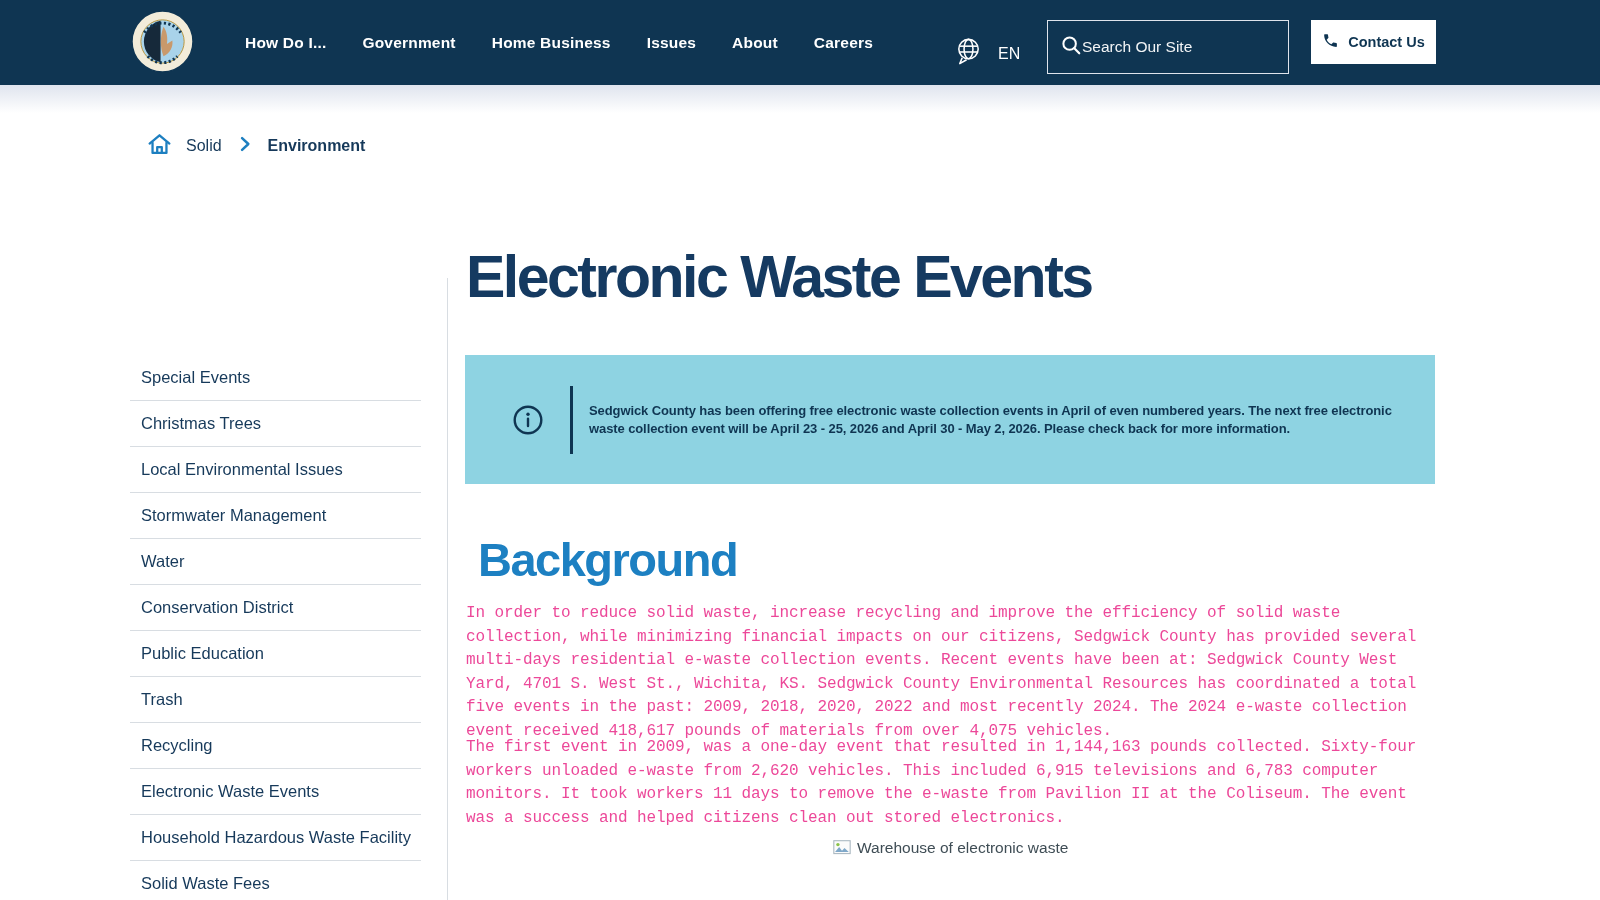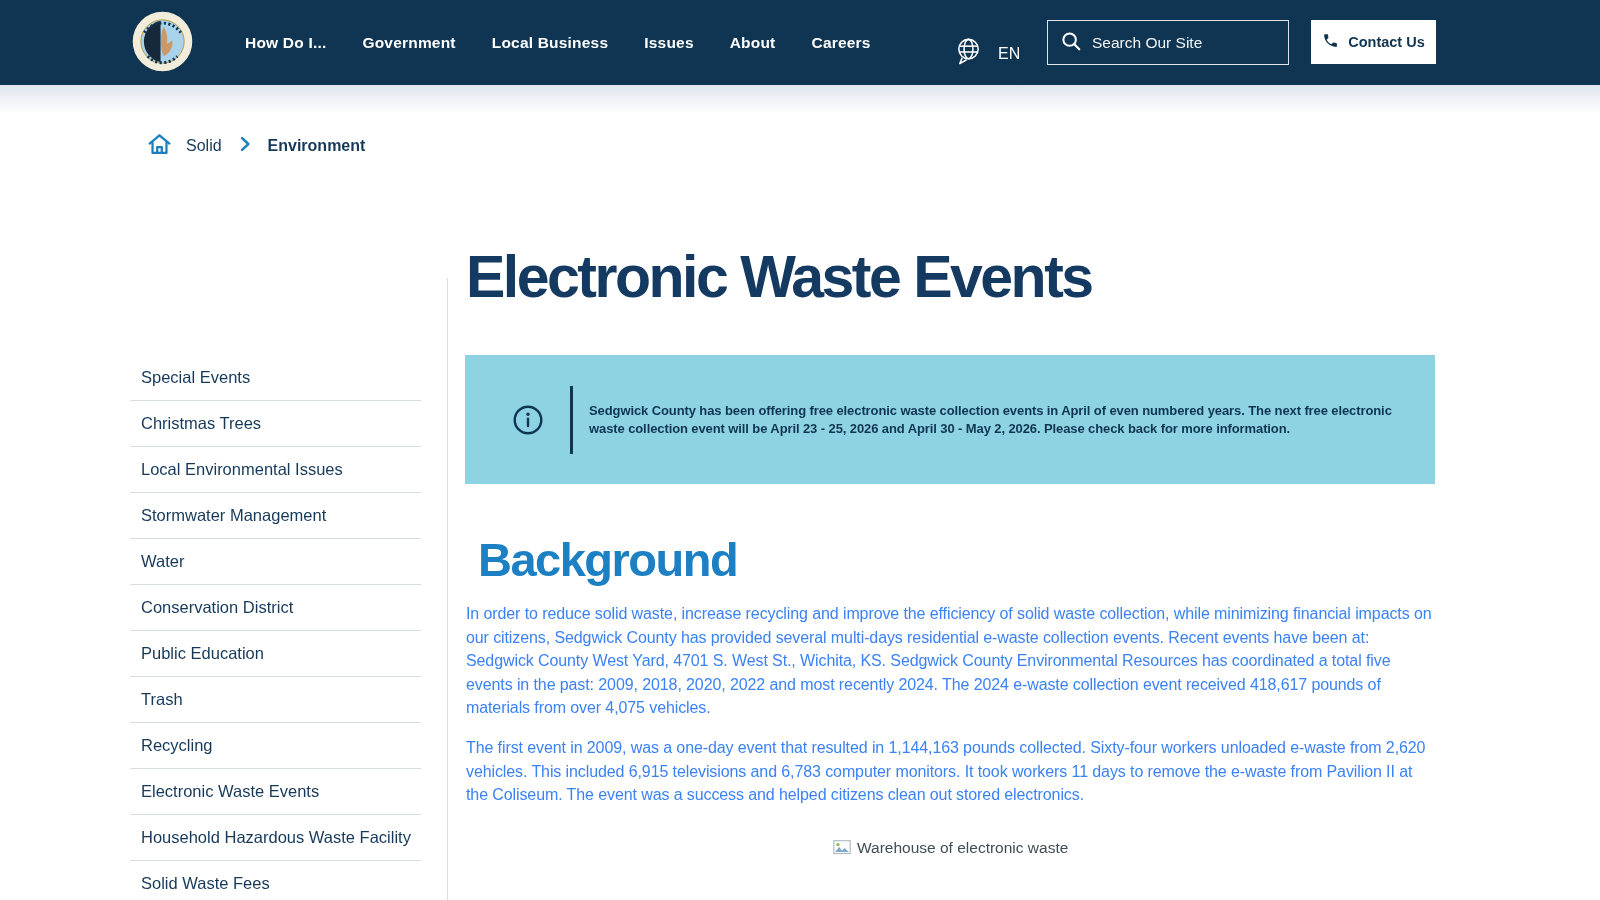--- a/index.html
+++ b/index.html
@@ -13,22 +13,22 @@
   .header-fade { position:absolute; top:85px; left:0; width:1600px; height:28px;
     background:linear-gradient(#dfe4ee,#ffffff); }
   .logo { position:absolute; left:131px; top:10px; width:63px; height:63px; cursor:pointer; }
   .main-nav { position:absolute; left:245px; top:0; height:85px; display:flex;
     align-items:center; gap:36px; }
   .main-nav a { color:#ffffff; font-size:15.5px; font-weight:700; text-decoration:none;
     letter-spacing:.2px; white-space:nowrap; cursor:pointer; }
   .lang { position:absolute; left:953px; top:11px; height:85px; display:flex;
     align-items:center; gap:14px; cursor:pointer; }
   .lang .lbl { color:#ffffff; font-size:16px; font-weight:400; }
-  .search { position:absolute; left:1047px; top:20px; width:242px; height:45px;
-    border:1.5px solid #dfe4ec; display:flex; align-items:center; padding:4px 12px; gap:10px; }
+  .search { position:absolute; left:1047px; top:20px; width:242px; height:54px;
+    border:1.5px solid #dfe4ec; display:flex; align-items:center; padding:4px 12px; }
   .search input { background:transparent; border:none; outline:none; color:#ffffff;
     font-size:15.5px; width:170px; font-family:inherit; }
   .search input::placeholder { color:#ffffff; opacity:.95; }
   .contact { position:absolute; left:1311px; top:20px; width:125px; height:44px;
     background:#ffffff; border:none; display:flex; align-items:center; justify-content:center;
     gap:9px; cursor:pointer; }
   .contact span.txt { color:#0f3552; font-size:14.5px; font-weight:700; font-family:inherit; }
 
   
   .breadcrumb { position:absolute; left:146px; top:131px; display:flex; align-items:center; gap:13px; }
@@ -48,22 +48,22 @@
   .page-title { position:absolute; top:243px; left:0; color:#153a61; font-size:59px;
     font-weight:700; letter-spacing:-2.5px; white-space:nowrap; }
   .notice { position:absolute; top:355px; left:-1px; width:970px; height:129px;
     background:#8ed3e2; display:flex; align-items:center; }
   .notice .icon-wrap { margin-left:47px; flex:none; width:32px; height:32px; }
   .notice .bar { flex:none; width:3px; height:68px; background:#0f3552; margin-left:26px; }
   .notice p { margin-left:16px; width:805px; color:#0f3552; font-size:13px;
     font-weight:700; line-height:18px; letter-spacing:-0.1px; }
   .section-h { position:absolute; top:532px; left:12px; color:#1d80c2; font-size:47px;
     font-weight:700; letter-spacing:-1.5px; }
-  .body-p { position:absolute; left:0; width:969px; color:#3b82f6; font-size:16px;
-    line-height:23.5px; letter-spacing:-0.1px; }
+  .body-p { position:absolute; left:0; width:969px; color:#ec4899; font-size:16px;
+    line-height:23.5px; letter-spacing:-0.1px;font-family:Liberation Mono, monospace; }
   .p1 { top:602px; }
   .p2 { top:736px; }
   .img-ph { position:absolute; top:839px; left:0; width:969px; text-align:center;
     color:#3f4d55; font-size:15.5px; }
   .img-ph svg { vertical-align:-3px; margin-right:2px; }
 </style>
 </head>
 <body>
 
 <div class="page">
@@ -76,21 +76,21 @@
         <path d="M30 11 A21.5 21.5 0 0 0 30 53 Z" fill="#16293a"></path>
         <path d="M33 17 c3.5 4.5 4.5 11 3.5 17.5 l5.5 -3.5 c1 6.5 -2.5 13 -9 16 c-3.5 -9 -3.5 -21 0 -30 z" fill="#c9996b"></path>
         <path d="M13.5 23 A22.5 22.5 0 0 1 50.5 23" fill="none" stroke="#0f3552" stroke-width="3" stroke-dasharray="2.2 2.4"></path>
         <path d="M17 47 A20.5 20.5 0 0 0 47 47" fill="none" stroke="#0f3552" stroke-width="3" stroke-dasharray="2.2 2.4"></path>
       </svg>
     </div>
 
     <nav class="main-nav">
       <a>How Do I...</a>
       <a>Government</a>
-      <a>Local Business</a>
+      <a>Home Business</a>
       <a>Issues</a>
       <a>About</a>
       <a>Careers</a>
     </nav>
 
     <div class="lang">
       <span>
         <svg width="31" height="33" viewBox="0 0 32 34">
           <circle cx="16" cy="14.5" r="10" fill="none" stroke="#ffffff" stroke-width="1.6"></circle>
           <ellipse cx="16" cy="14.5" rx="4.6" ry="10" fill="none" stroke="#ffffff" stroke-width="1.6"></ellipse>

